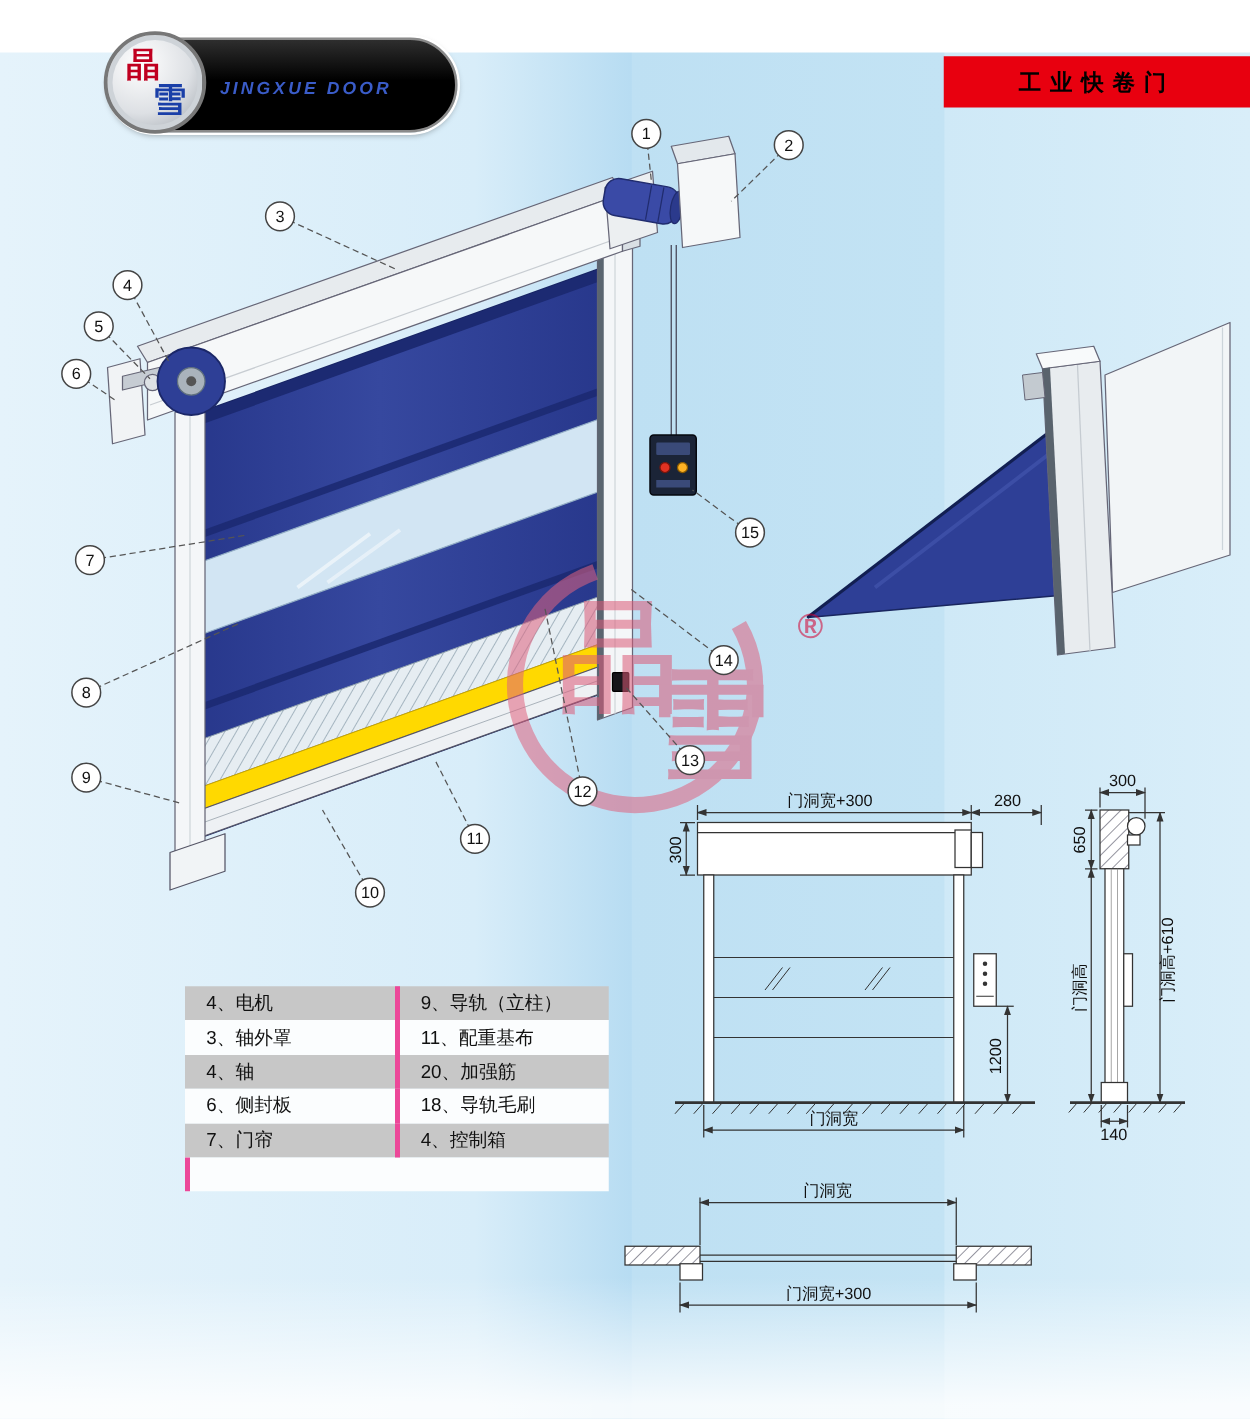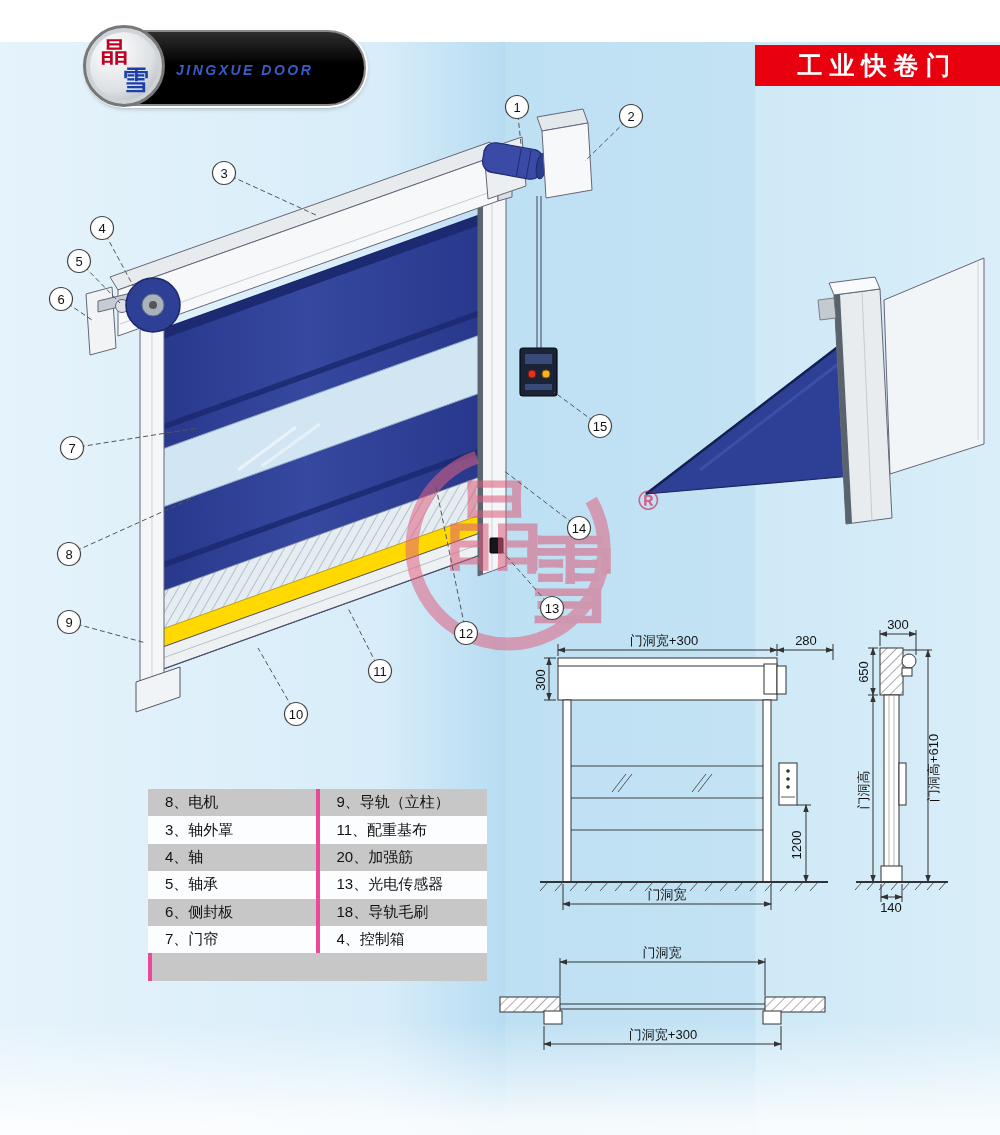--- a/index.html
+++ b/index.html
@@ -20,22 +20,22 @@
     background:radial-gradient(circle at 35% 30%, #ffffff, #dde0e4 55%, #99a0a8);
     border:3px solid #777; box-shadow:inset 0 0 0 4px #ced3d8; box-sizing:border-box; }
   .badge-c1 { position:absolute; left:15px; top:11px; font-size:27px; font-weight:bold; color:#c00020; line-height:1; }
   .badge-c2 { position:absolute; right:13px; bottom:10px; font-size:27px; font-weight:bold; color:#1a3fa8; line-height:1; }
   .logo-text { margin-left:88px; }
   .logo-cn { font-size:33px; font-weight:bold; letter-spacing:3px; color:#f2f3f5; line-height:1;
     text-shadow:0 1px 0 #666, 0 -1px 0 #999, 1px 0 0 #555, -1px 0 0 #555, 0 2px 3px rgba(0,0,0,.8); }
   .logo-en { font-size:14px; font-weight:bold; font-style:italic; color:#3a5cc8; letter-spacing:2.5px; margin-top:3px; }
 
   .banner { position:absolute; left:755px; top:45px; width:245px; height:41px; background:#e8000f;
-    color:#ffffff; display:flex; align-items:center; justify-content:center;
-    font-size:25px; font-weight:bold; letter-spacing:7px; z-index:4; }
+    color:#000000; display:flex; align-items:center; justify-content:center;
+    font-size:18px; font-weight:bold; letter-spacing:7px; z-index:4; }
 
   .parts-table { position:absolute; left:148px; top:789px; width:339px; z-index:3; font-size:15px; color:#111; }
   .pt-row { display:flex; height:27.4px; align-items:stretch; }
   .pt-row:nth-child(odd) { background:#c7c7c7; }
   .pt-row:nth-child(even) { background:#fbfdfe; }
   .pt-cell { flex:1; padding-left:17px; white-space:nowrap; display:flex; align-items:center; }
   .pt-cell.right { border-left:4px solid #ec4899; }
 
   text { font-family:"Liberation Sans","DejaVu Sans",sans-serif; }
   .dim { font-size:13px; fill:#111; }
@@ -317,36 +317,32 @@
       <g>
         <line x1="600" y1="426" x2="554" y2="392" stroke="#555" stroke-dasharray="5 3"></line>
         <circle cx="600" cy="426" r="11.5" fill="#fff" stroke="#444" stroke-width="1.2"></circle>
         <text x="600" y="430.5">15</text>
       </g>
     </g>
   </svg>
 
   <div class="parts-table">
     <div class="pt-row">
-      <div class="pt-cell">8、电机</div>
+      <div class="pt-cell">4、电机</div>
       <div class="pt-cell right">9、导轨（立柱）</div>
     </div>
     <div class="pt-row">
       <div class="pt-cell">3、轴外罩</div>
       <div class="pt-cell right">11、配重基布</div>
     </div>
     <div class="pt-row">
       <div class="pt-cell">4、轴</div>
       <div class="pt-cell right">20、加强筋</div>
     </div>
     <div class="pt-row">
-      <div class="pt-cell">5、轴承</div>
-      <div class="pt-cell right">13、光电传感器</div>
-    </div>
-    <div class="pt-row">
       <div class="pt-cell">6、侧封板</div>
       <div class="pt-cell right">18、导轨毛刷</div>
     </div>
     <div class="pt-row">
       <div class="pt-cell">7、门帘</div>
       <div class="pt-cell right">4、控制箱</div>
     </div>
     <div class="pt-row">
       <div class="pt-cell right"></div>
     </div>

